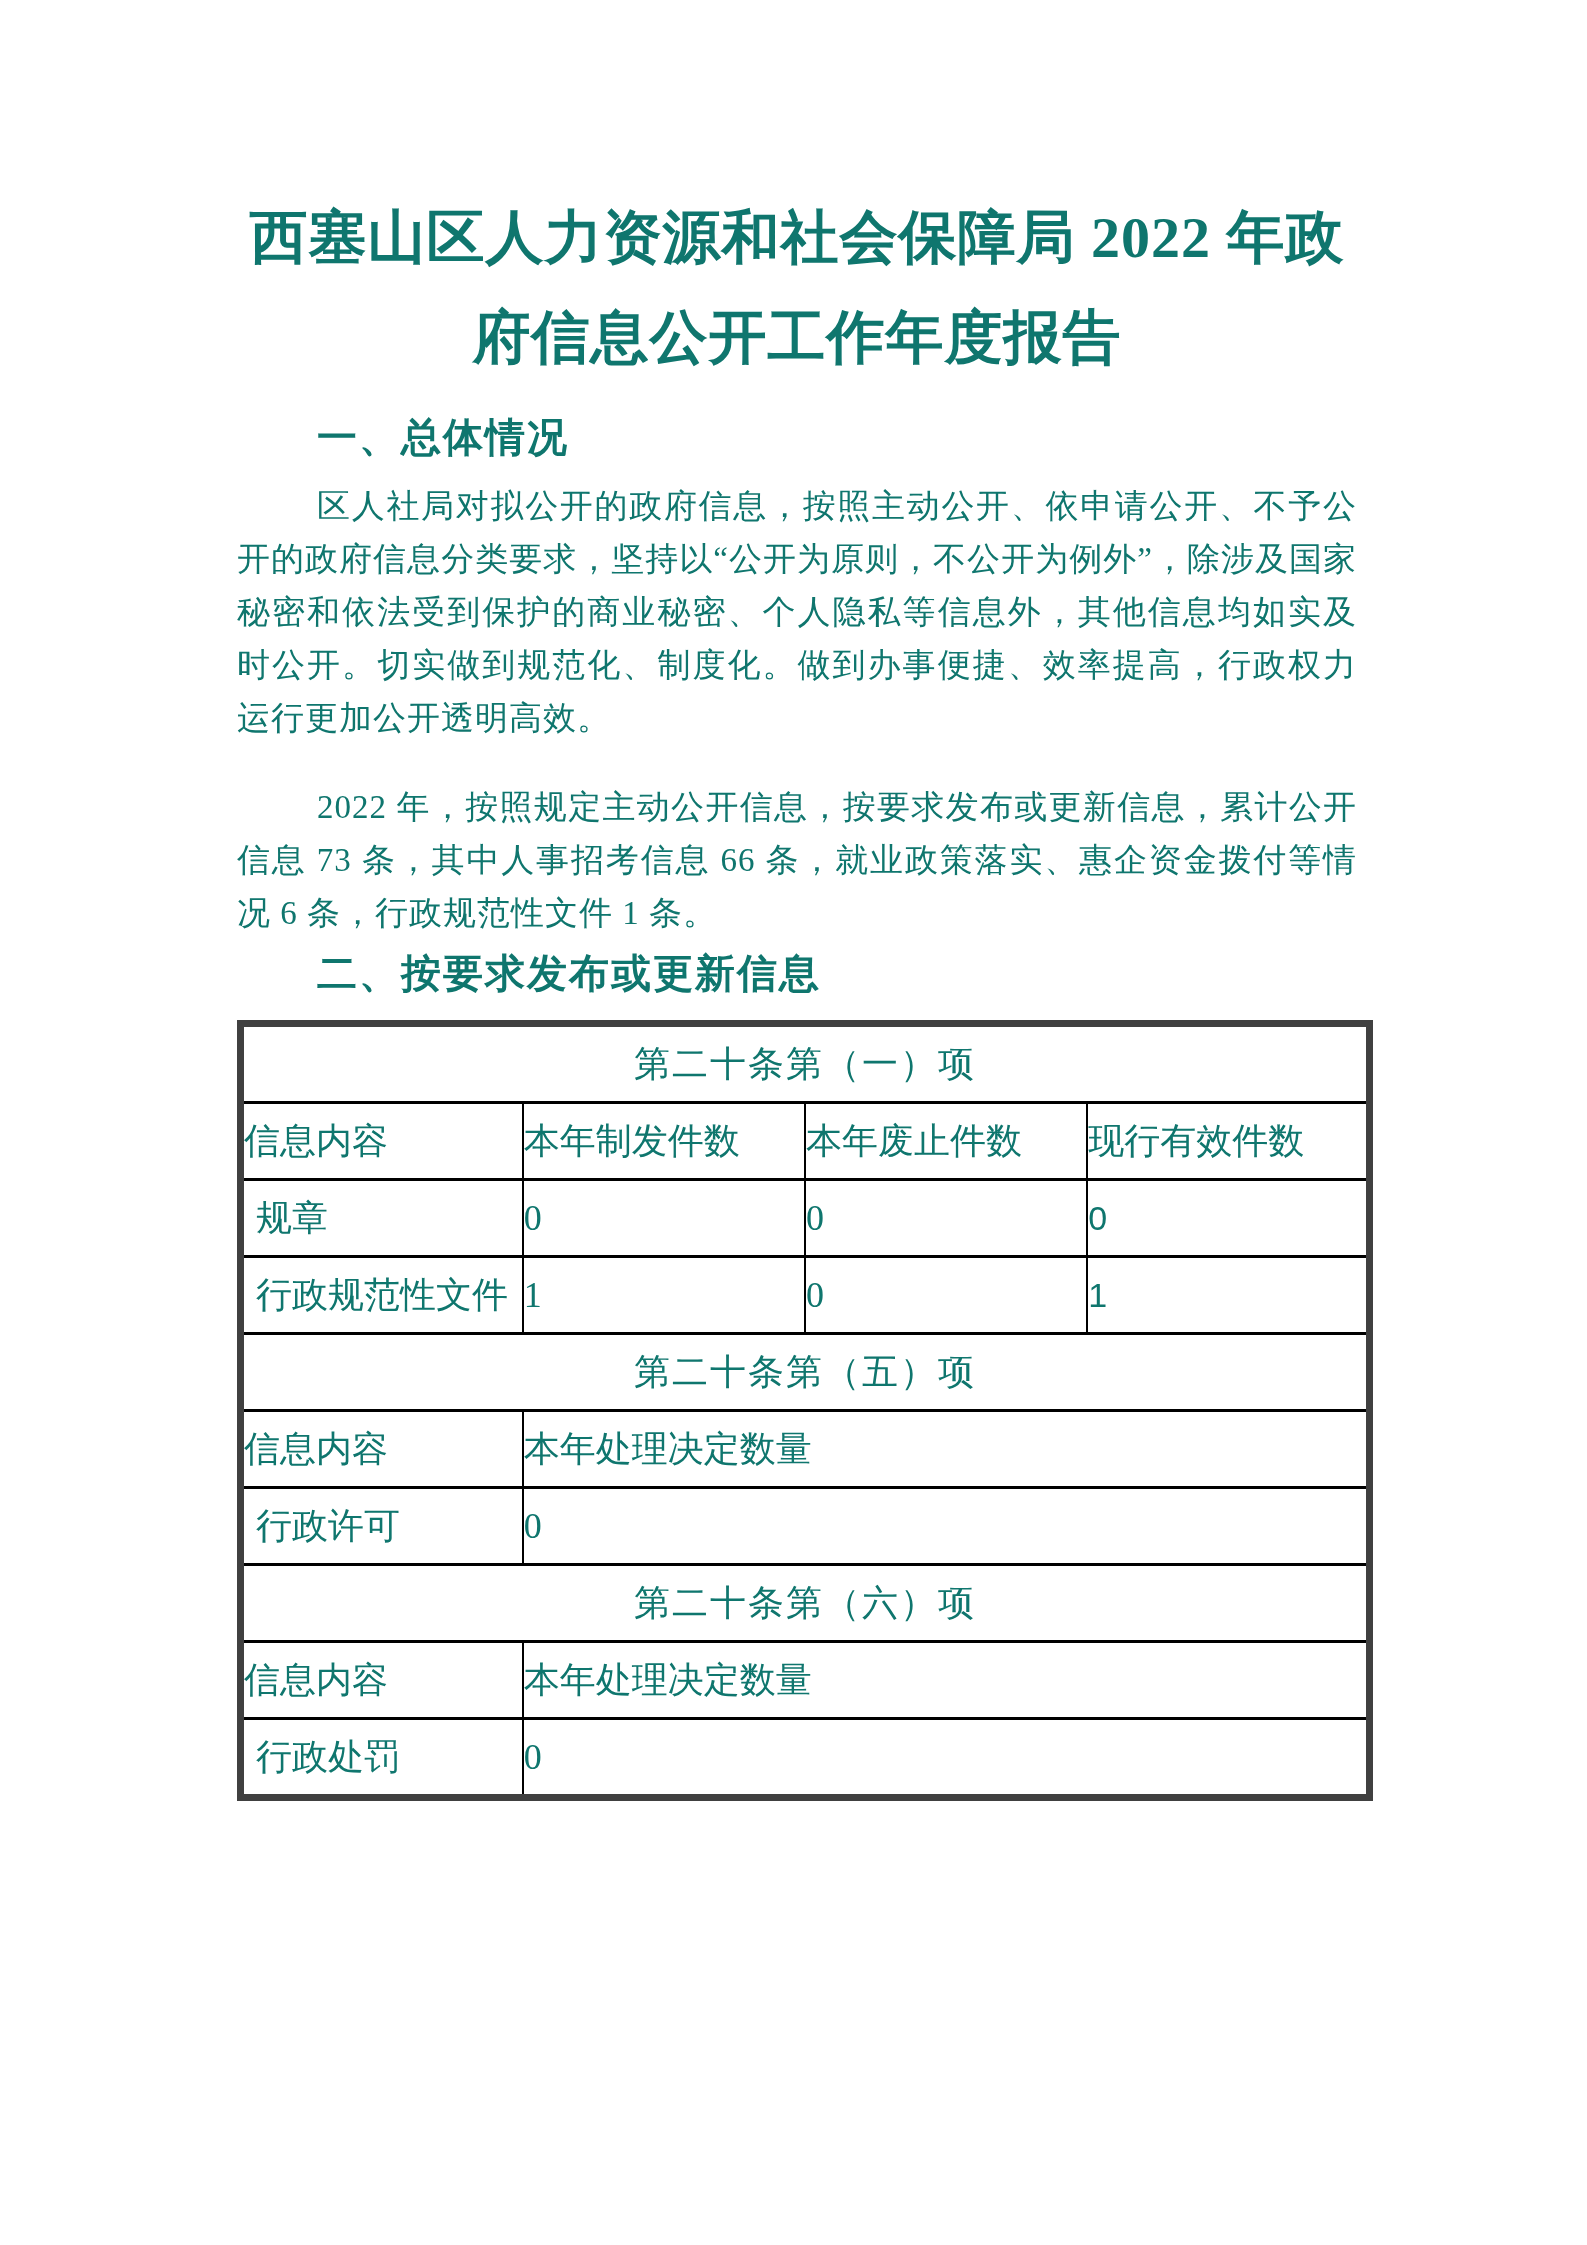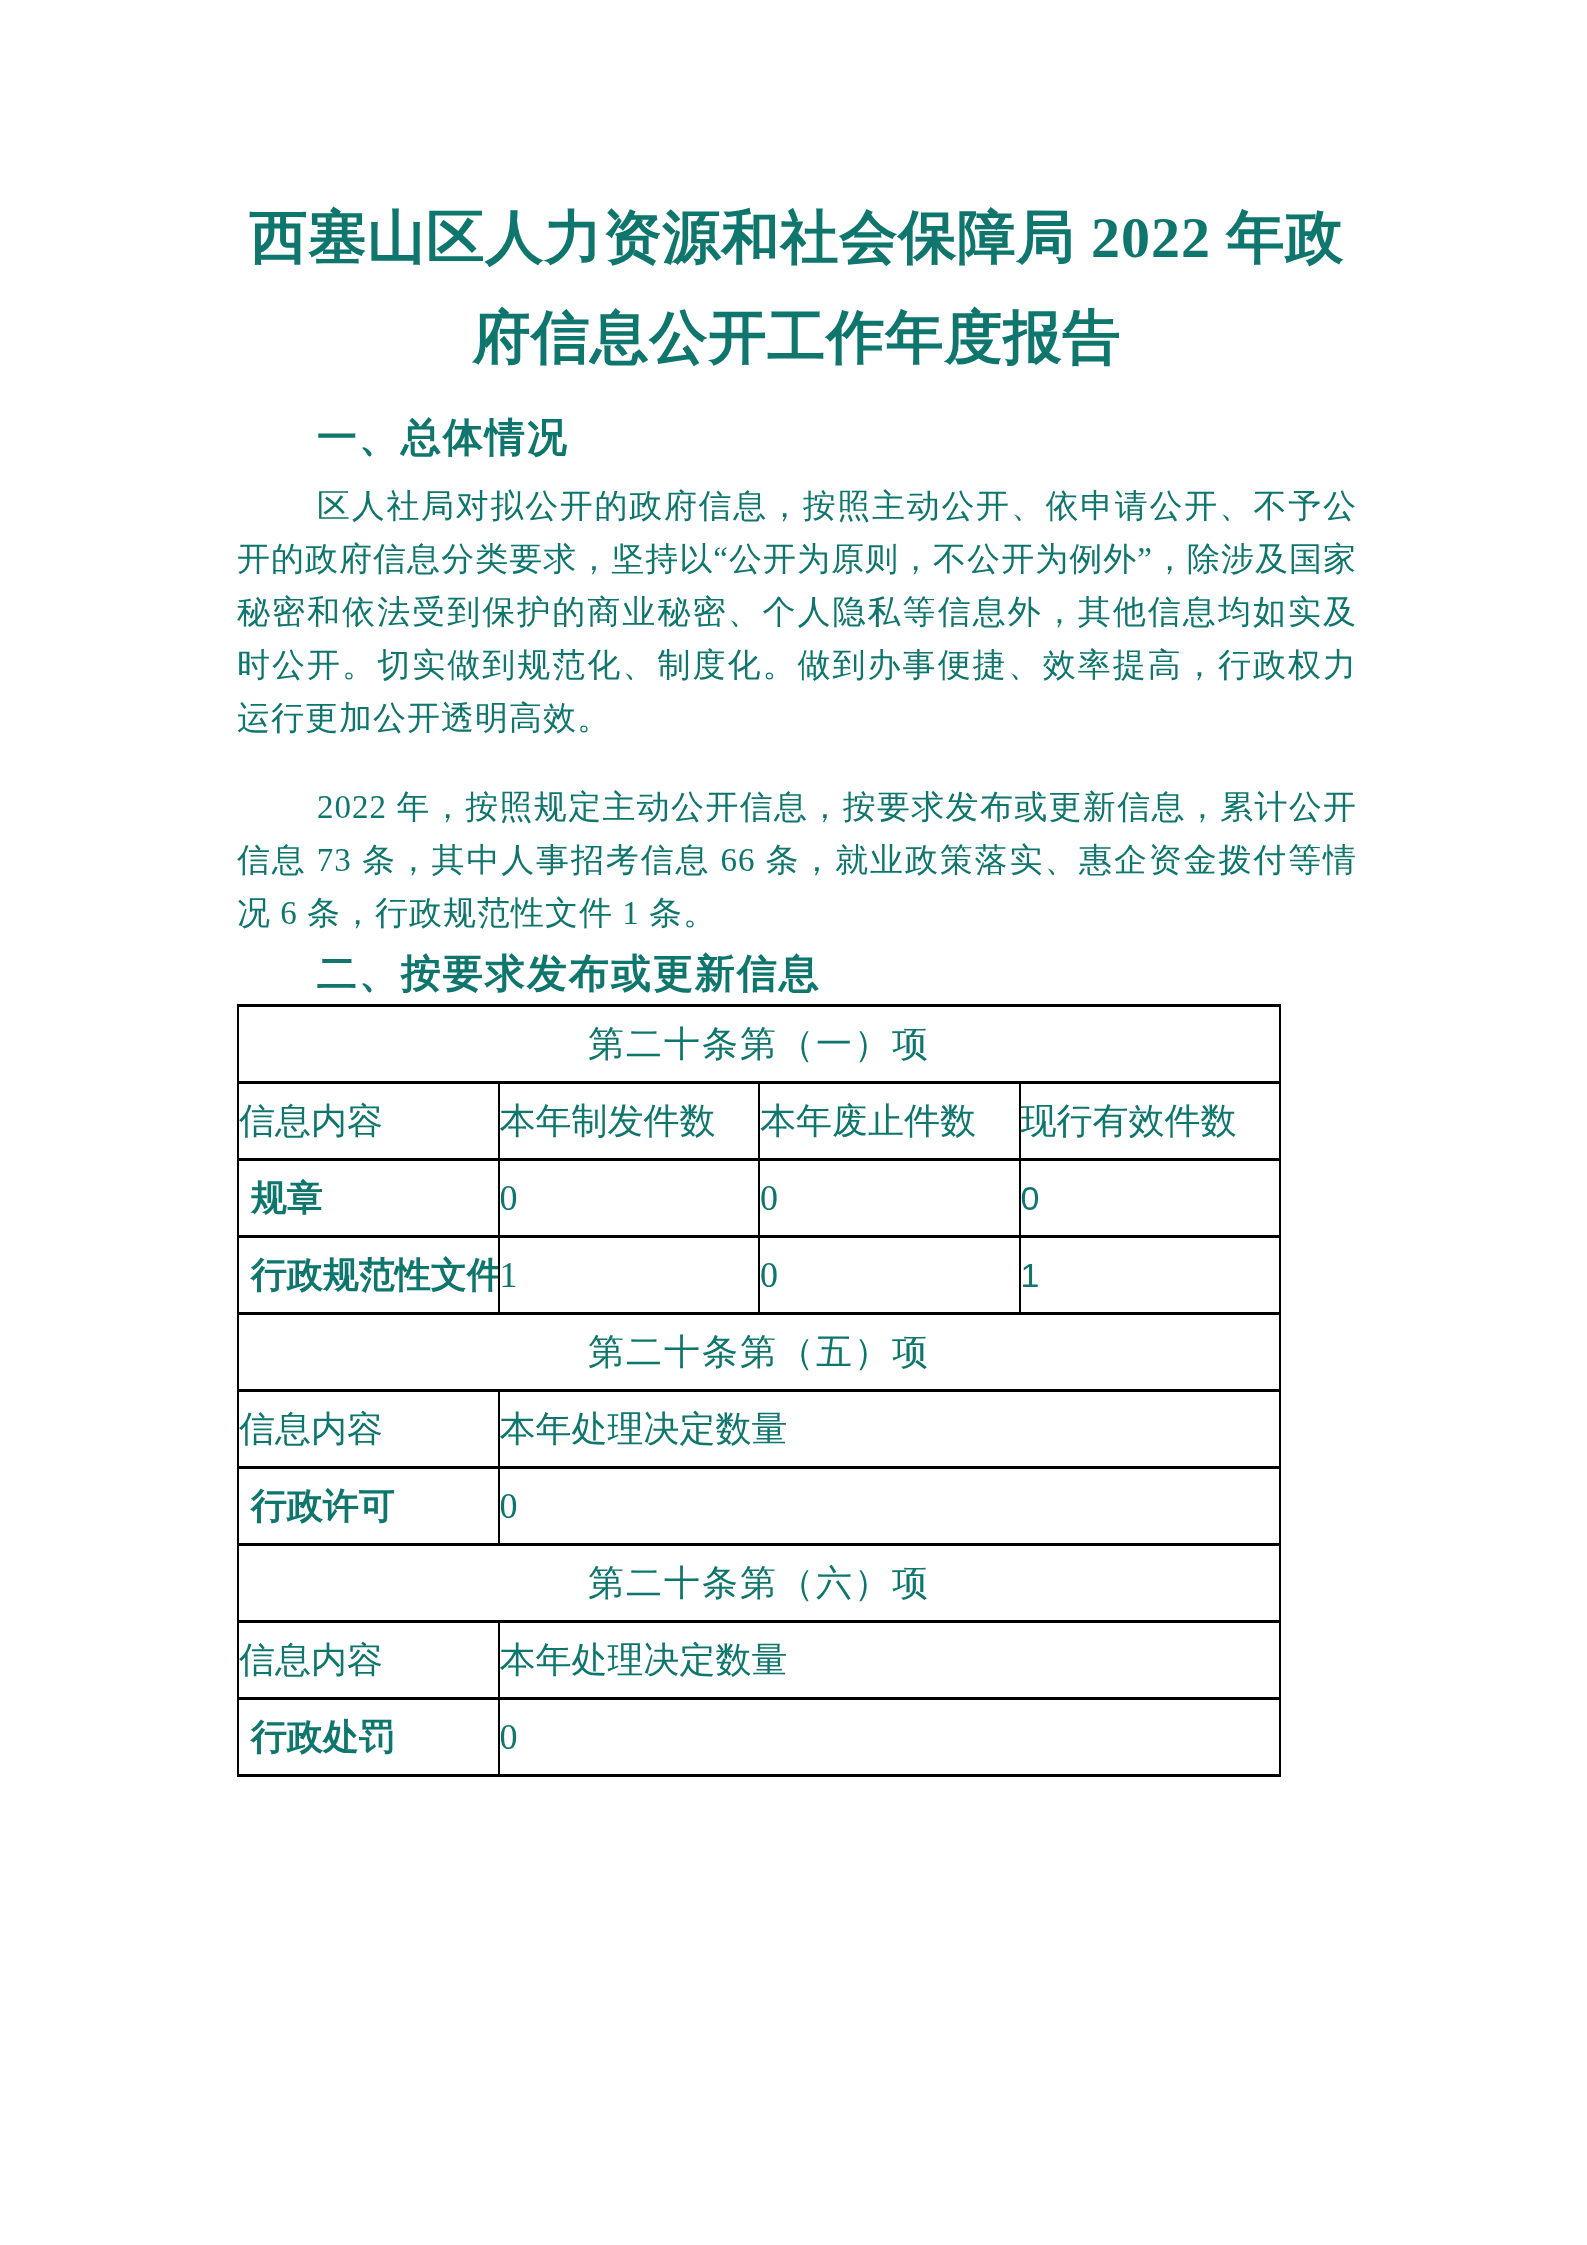--- a/index.html
+++ b/index.html
@@ -53,23 +53,23 @@
     text-align: justify;
     text-indent: 80px;
     letter-spacing: 1px;
   }
   .para.second {
     margin-top: 36px;
   }
   table.report-table {
     border-collapse: collapse;
     table-layout: fixed;
-    width: 1044px;
-    margin-top: 4px;
-    border: 2px solid #404040;
+    width: 1136px;
+    margin-top: 20px;
+    border: 7px solid #404040;
     font-family: "Liberation Serif", "DejaVu Serif", serif;
     font-size: 36px;
   }
   table.report-table col {
     width: 25%;
   }
   table.report-table td {
     border-left: 2px solid #000000;
     border-right: 2px solid #000000;
     border-top: 3px solid #000000;
@@ -81,21 +81,20 @@
     white-space: nowrap;
   }
   table.report-table td.section-title-cell {
     text-align: center;
     letter-spacing: 2px;
   }
   table.report-table td.label-cell {
     text-align: left;
     padding-left: 12px;
     padding-top: 0;
-    font-weight: bold;
   }
   table.report-table td.num-sans {
     font-family: "Liberation Sans", "DejaVu Sans", sans-serif;
     font-size: 34px;
   }
 </style>
 </head>
 <body>
 
 <div class="page">

